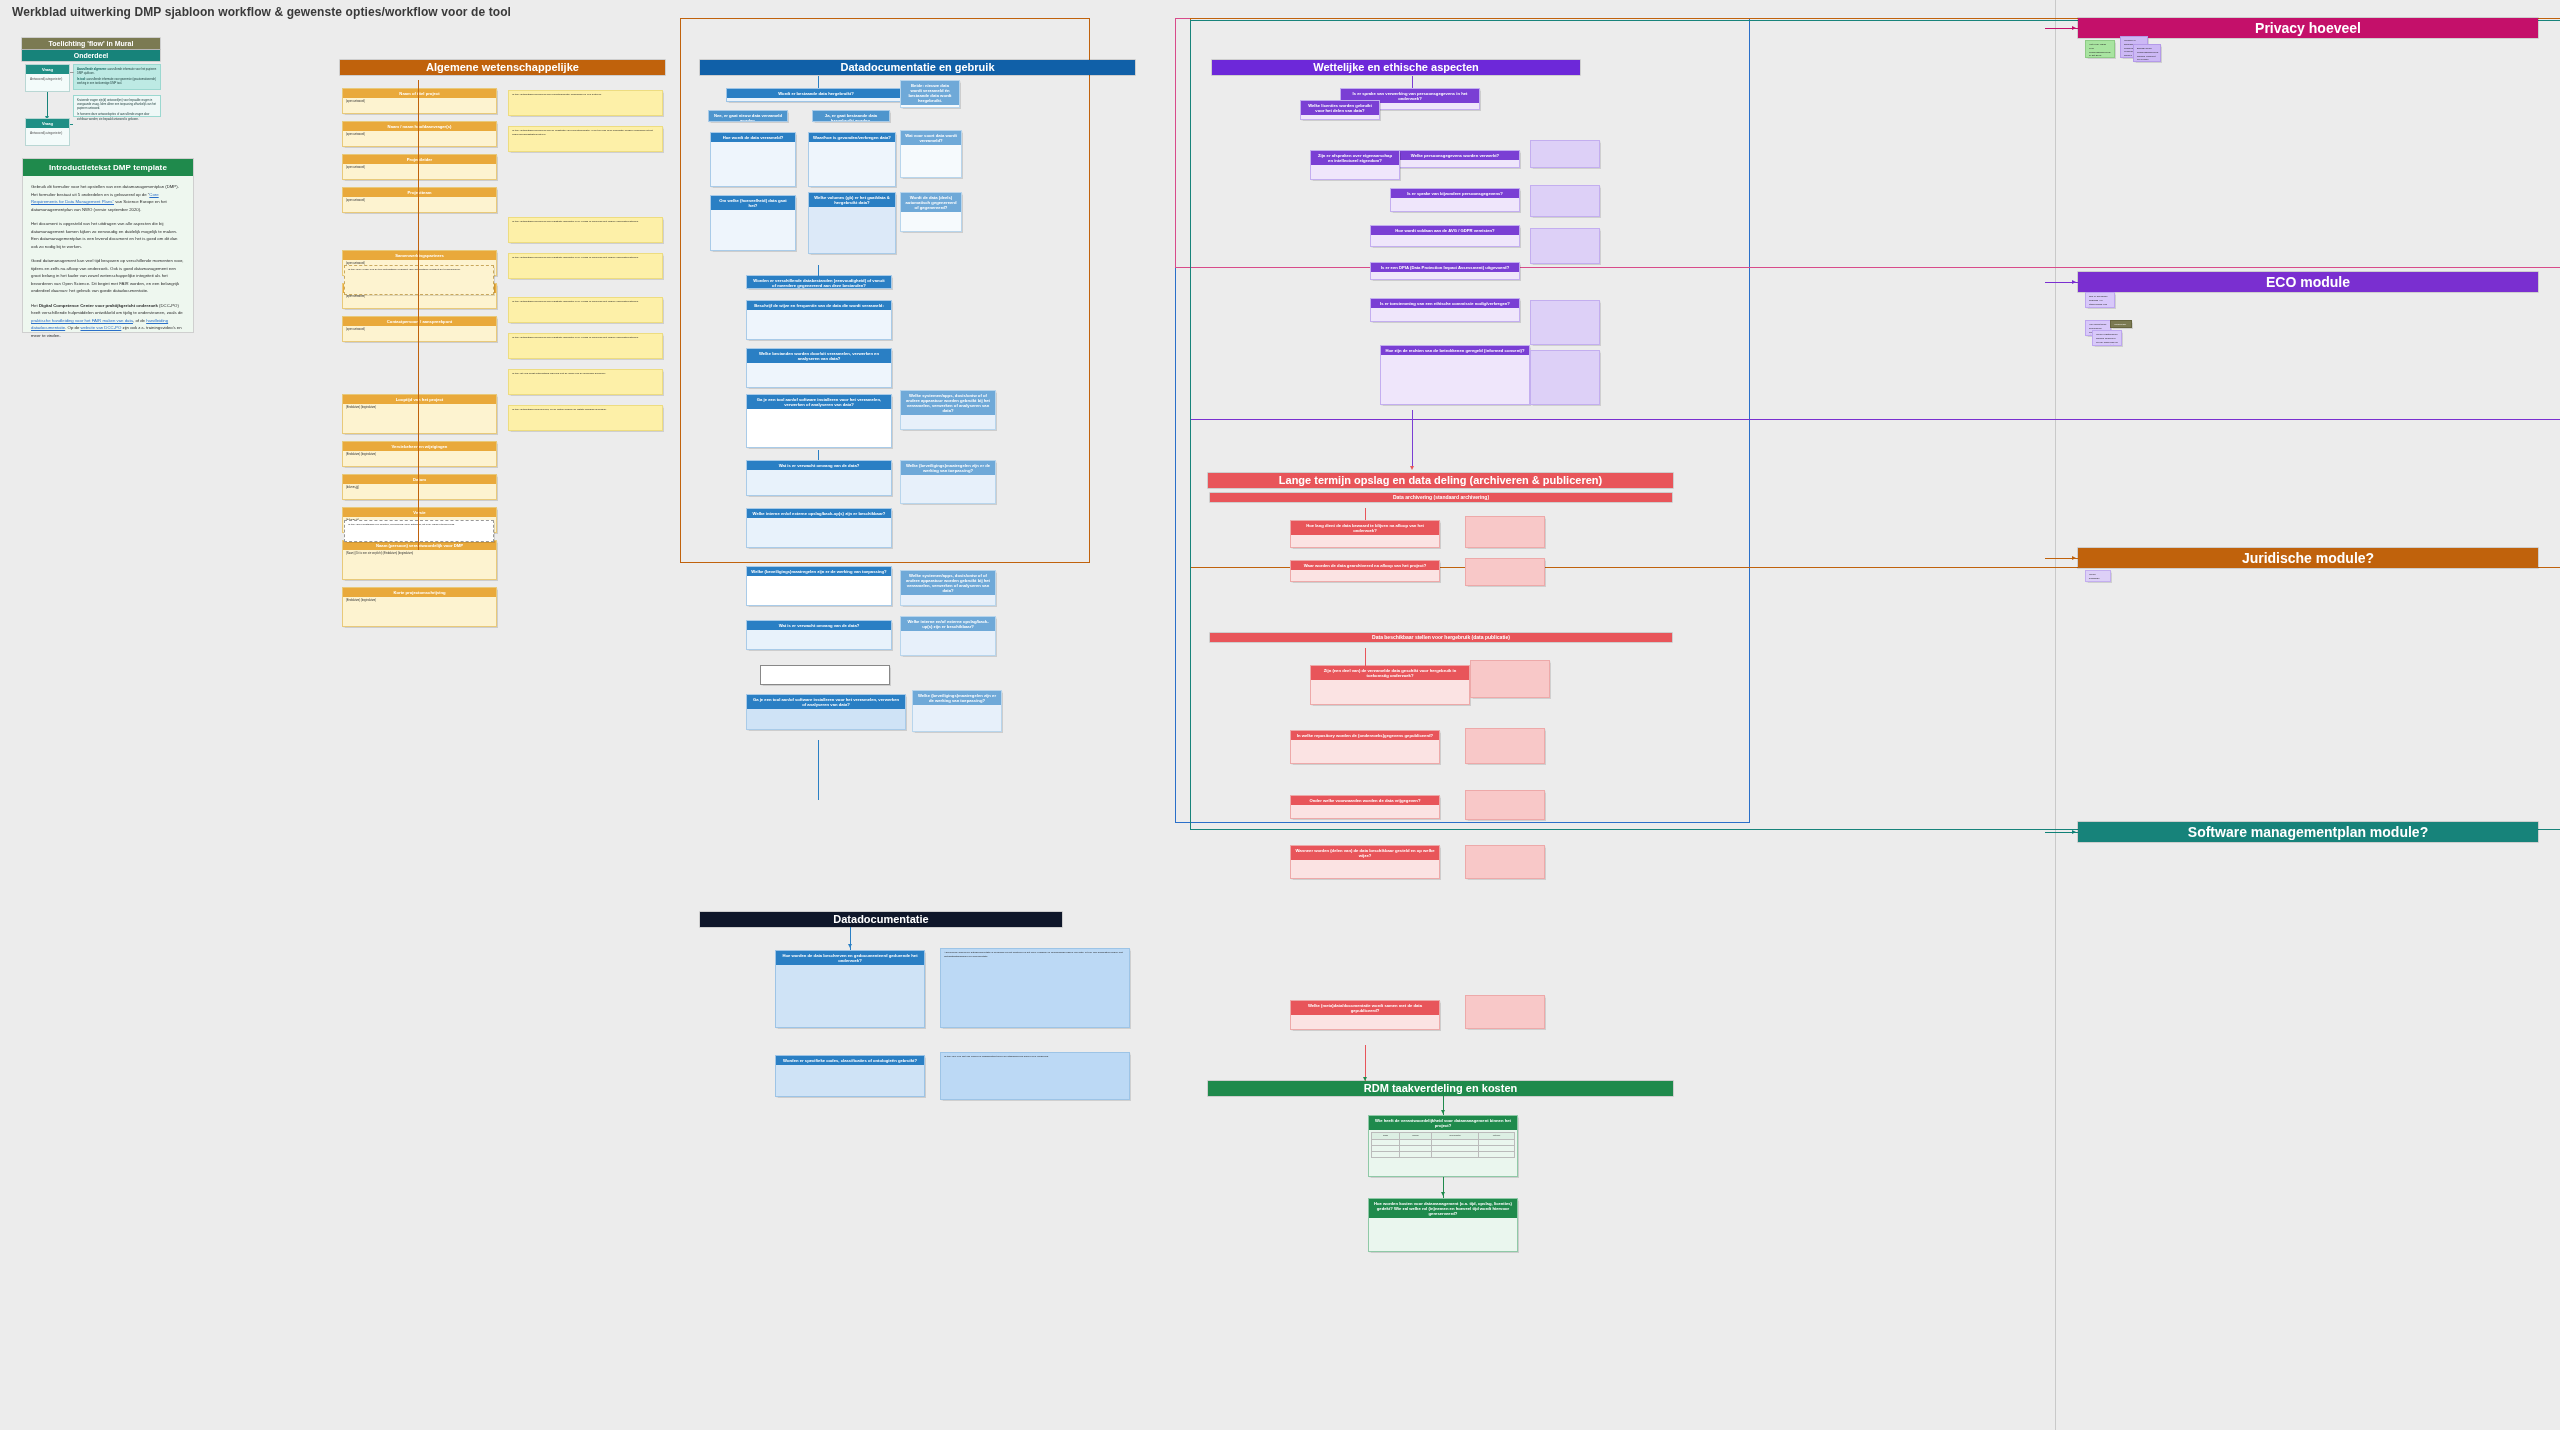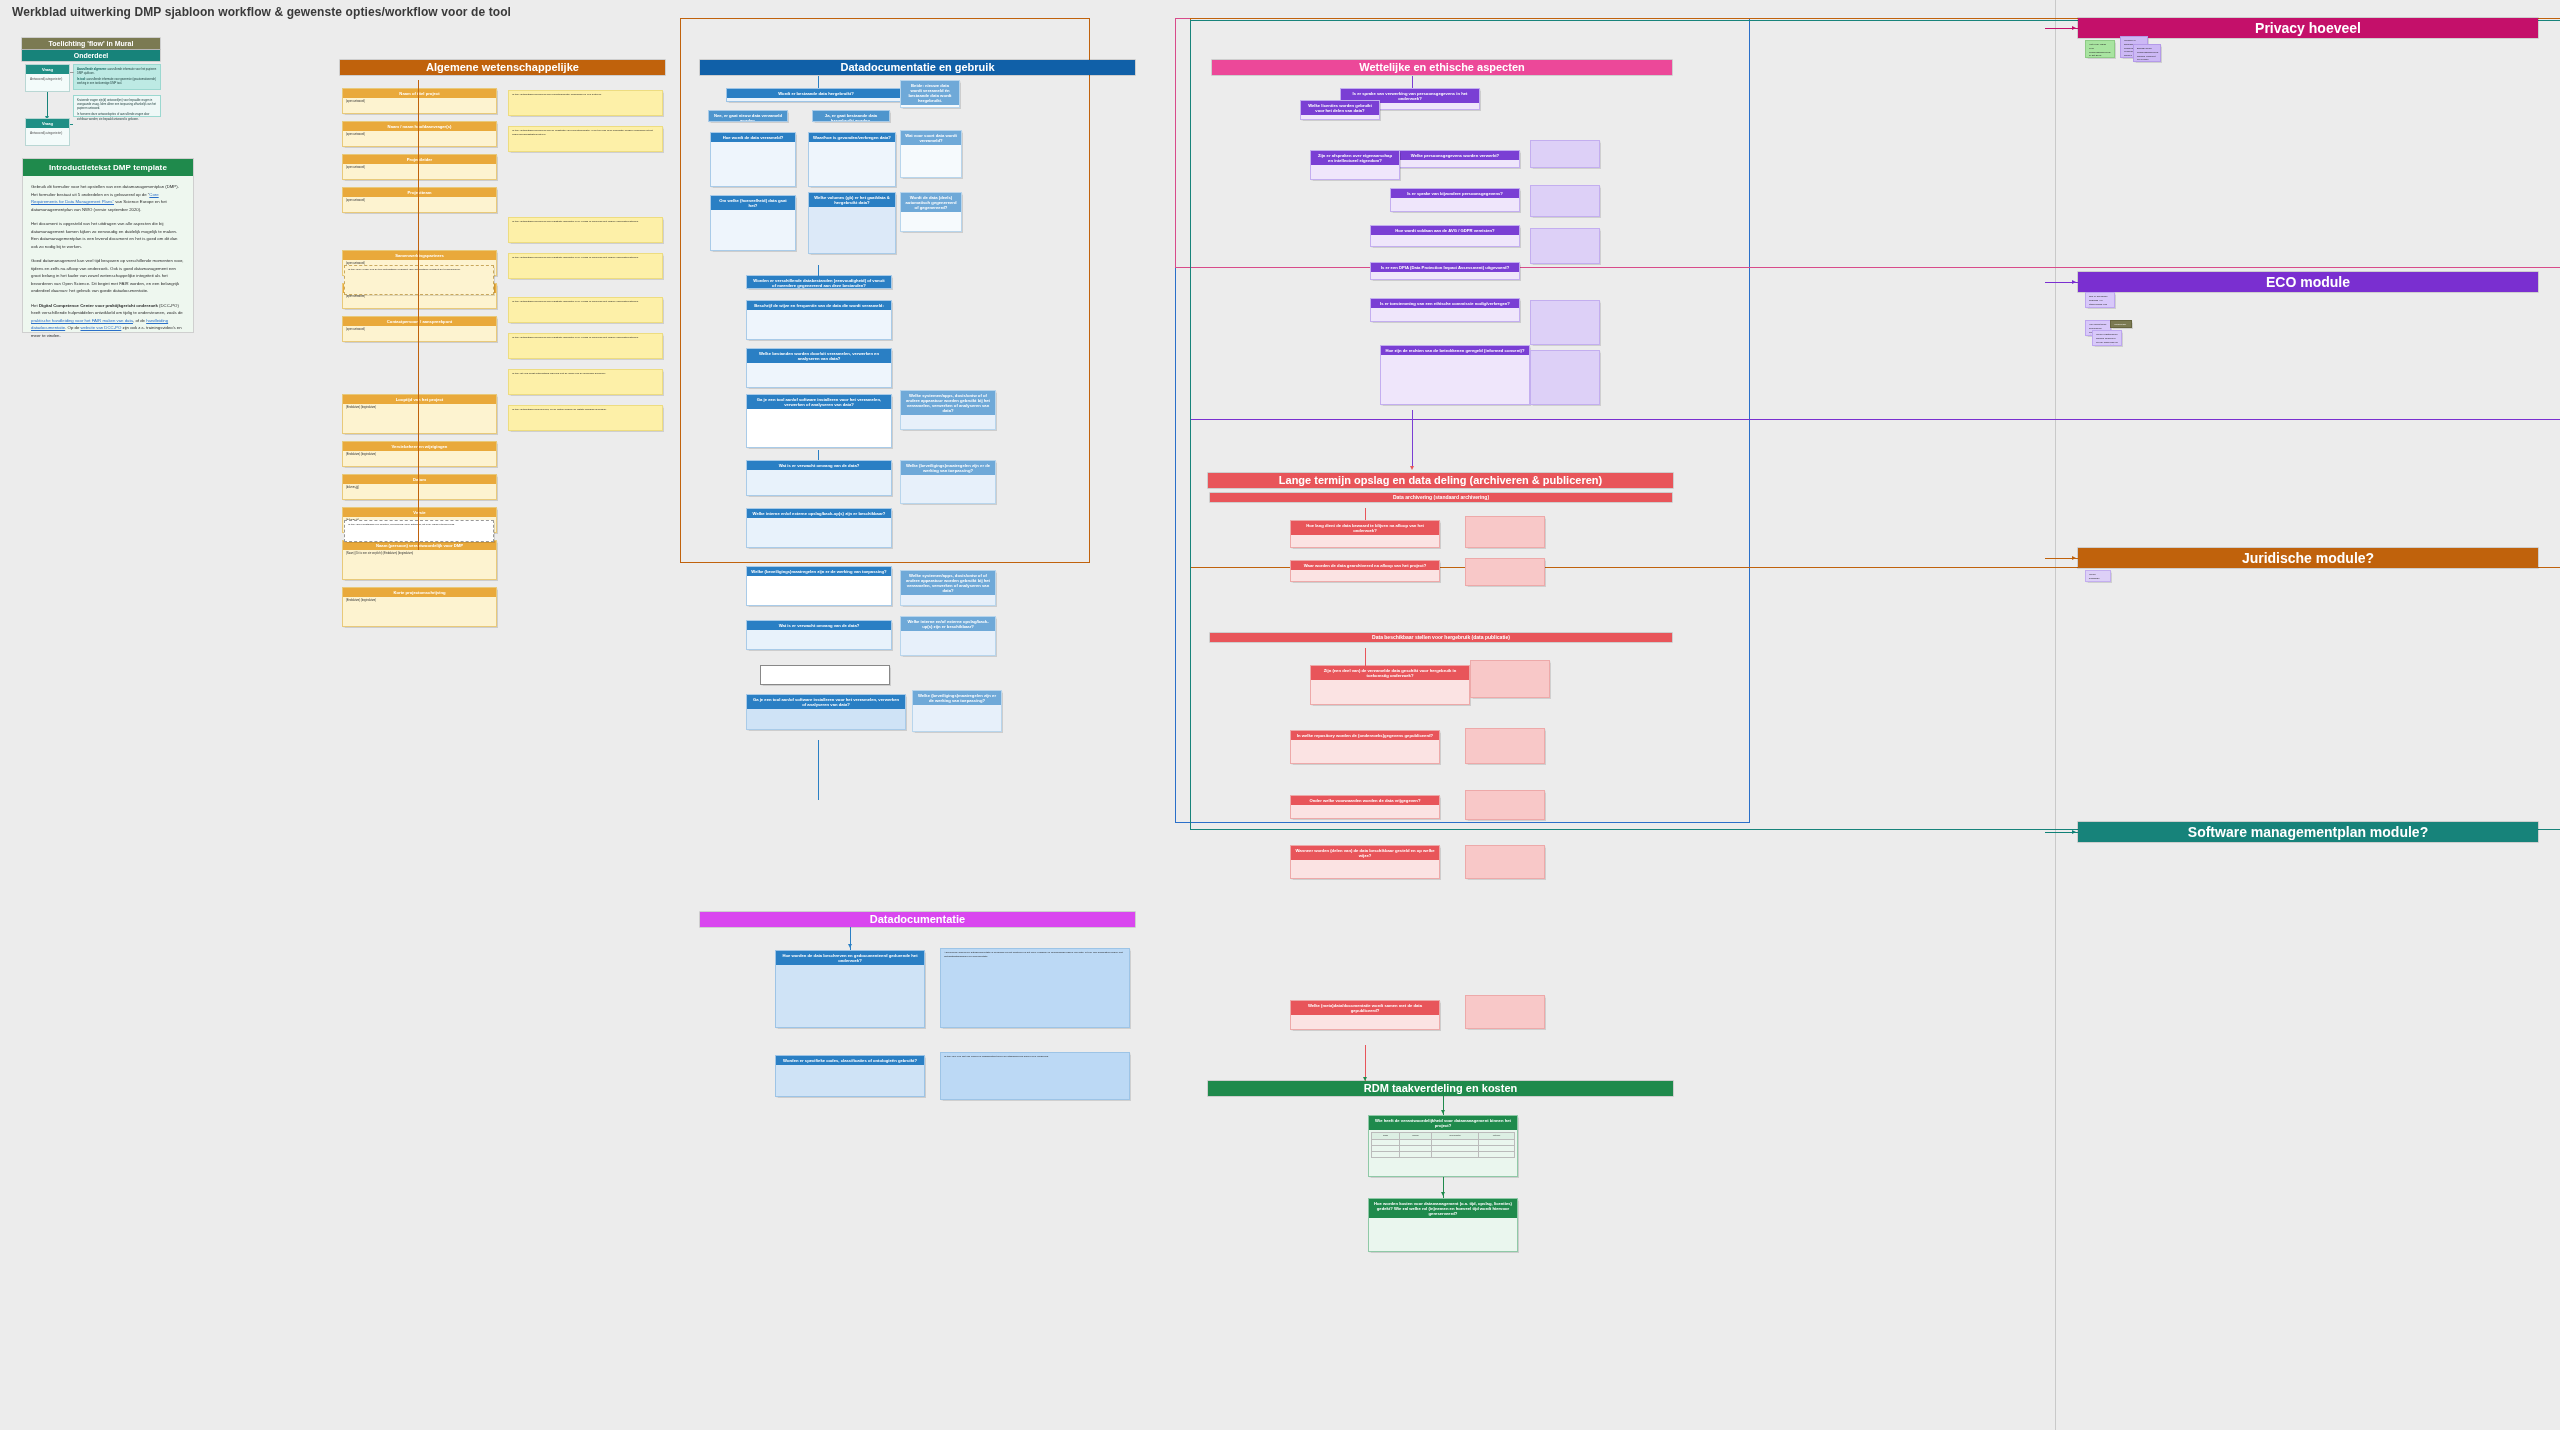--- a/index.html
+++ b/index.html
@@ -129,22 +129,22 @@
       <div class="intro-head">Introductietekst DMP template</div>
       <div class="intro-body">
         <p><span>Gebruik dit formulier voor het opstellen van een datamanagementplan (DMP). Het formulier bestaat uit 5 onderdelen en is gebaseerd op de "</span><a style="cursor:pointer;">Core Requirements for Data Management Plans"</a><span> van Science Europe en het datamanagementplan van NWO (versie september 2020).</span></p>
         <p>Het document is opgesteld van het uitdragen van alle aspecten die bij datamanagement komen kijken zo eenvoudig en duidelijk mogelijk te maken. Een datamanagementplan is een levend document en het is goed om dit dan ook zo nodig bij te werken.</p>
         <p>Goed datamanagement kan veel tijd besparen op verschillende momenten voor, tijdens en zelfs na afloop van onderzoek. Ook is goed datamanagement een groot belang in het kader van zowel wetenschappelijke integriteit als het bevorderen van Open Science. Dit begint met FAIR worden, en een belangrijk onderdeel daarvan: het gebruik van goede datadocumentatie.</p>
         <p><span>Het </span><b>Digital Competence Center voor praktijkgericht onderzoek</b><span> (DCC-PO) heeft verschillende hulpmiddelen ontwikkeld om tijdig te ondersteunen, zoals de </span><a style="cursor:pointer;">praktische handleiding voor het FAIR maken van data</a><span>, of de </span><a style="cursor:pointer;">handleiding datadocumentatie</a><span>. Op de </span><a style="cursor:pointer;">website van DCC-PO</a><span> zijn ook z.s. trainingsvideo's en meer te vinden.</span></p>
       </div>
     </div>
     <div class="bar big" style="left:340px;top:60px;width:325px;background:#c0620c;">Algemene wetenschappelijke</div>
     <div class="bar big" style="left:700px;top:60px;width:435px;background:#1060a8;">Datadocumentatie en gebruik</div>
-    <div class="bar big" style="left:700px;top:912px;width:435px;background:#d946ef;">Datadocumentatie</div>
-    <div class="bar big" style="left:1212px;top:60px;width:460px;background:#ec4899;">Wettelijke en ethische aspecten</div>
+    <div class="bar big" style="left:700px;top:912px;width:362px;background:#0f172a;">Datadocumentatie</div>
+    <div class="bar big" style="left:1212px;top:60px;width:368px;background:#6d28d9;">Wettelijke en ethische aspecten</div>
     <div class="bar big" style="left:1208px;top:473px;width:465px;background:#e8555a;">Lange termijn opslag en data deling (archiveren &amp; publiceren)</div>
     <div class="bar small" style="left:1210px;top:493px;width:462px;background:#e8555a;">Data archivering (standaard archivering)</div>
     <div class="bar small" style="left:1210px;top:633px;width:462px;background:#e8555a;">Data beschikbaar stellen voor hergebruik (data publicatie)</div>
     <div class="bar big" style="left:1208px;top:1081px;width:465px;background:#1f8a4c;">RDM taakverdeling en kosten</div>
     <div class="bar huge" style="left:2078px;top:18px;width:460px;background:#c4106a;">Privacy hoeveel</div>
     <div class="bar huge" style="left:2078px;top:272px;width:460px;background:#7a2fd0;">ECO module</div>
     <div class="bar huge" style="left:2078px;top:548px;width:460px;background:#c0620c;">Juridische module?</div>
     <div class="bar huge" style="left:2078px;top:822px;width:460px;background:#17837a;">Software managementplan module?</div>
     <div class="note" style="left:2085px;top:40px;width:30px;height:18px;background:#a8e4a0;border:0.5px solid #8ecb86;">Het in de vraag over persoonsgegevens: in het DMP sjabloon verdiepende vragen uit de privacy module.</div>
     <div class="note" style="left:2120px;top:36px;width:28px;height:22px;background:#ccb8f5;border:0.5px solid #b49ae8;">Worden er bijzondere persoonsgegevens verwerkt? Zo ja, welke?</div>

